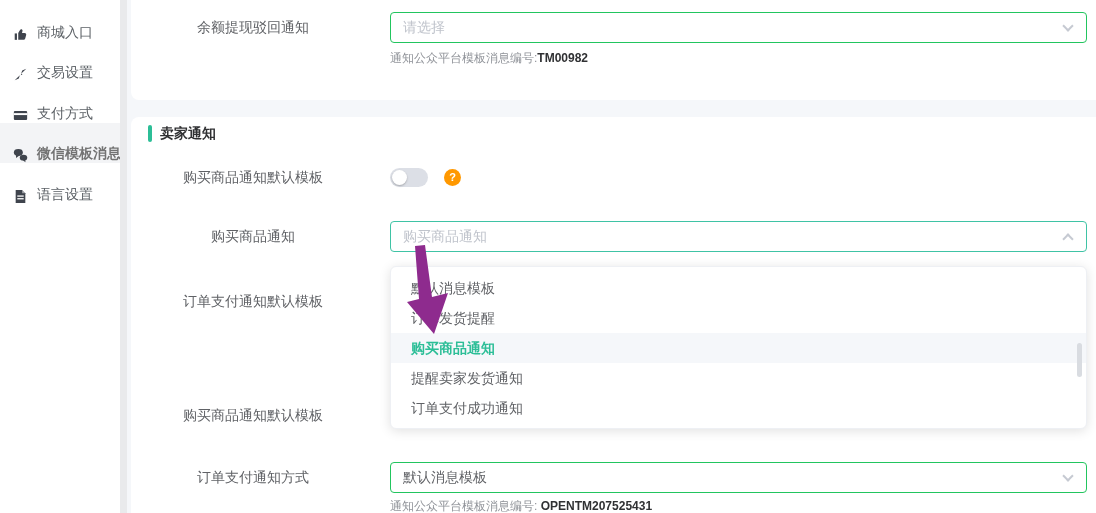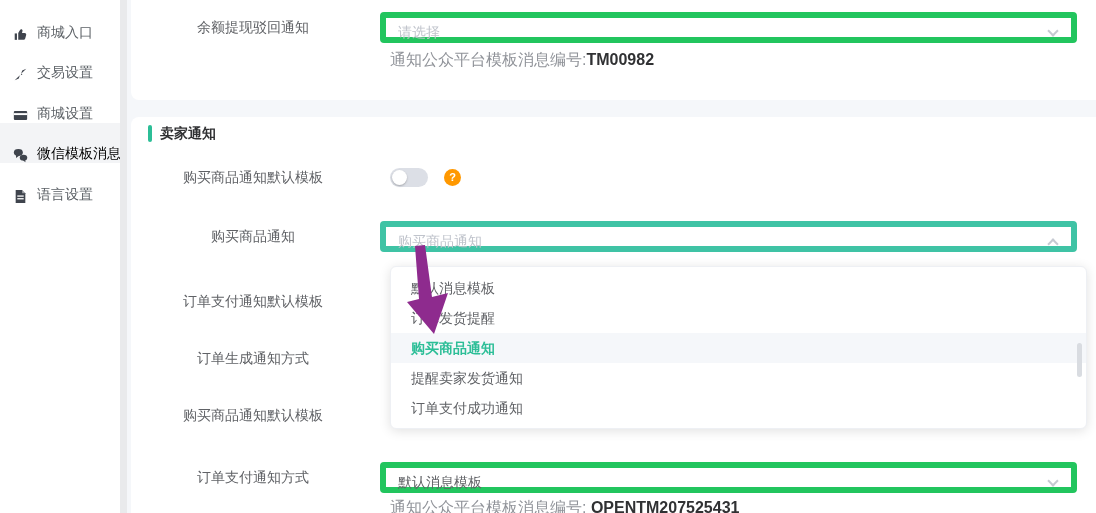--- a/index.html
+++ b/index.html
@@ -6,42 +6,42 @@
   html,body { width:1096px; height:513px; }
   body { font-family:"Liberation Sans","DejaVu Sans",sans-serif; background:#f5f7fa; }
   #page { position:relative; width:1096px; height:513px; overflow:hidden; background:#f5f7fa; }
 
   
   #sidebar { position:absolute; left:0; top:0; width:120px; height:513px; background:#fff; padding-top:1px; }
   .side-item { height:40.5px; display:flex; align-items:flex-end; gap:9px; padding-left:13px;
                font-size:14px; color:#5c6166; cursor:pointer; white-space:nowrap; }
   .side-item .sicon { width:15px; height:15px; flex:0 0 15px; color:#3f444d; display:flex; align-items:center; }
   .side-item .sicon svg { width:15px; height:15px; }
-  .side-item.active { background:#f3f4f6; color:#000000; font-weight:normal; }
+  .side-item.active { background:#f3f4f6; color:#737373; font-weight:bold; }
   #side-scroll { position:absolute; left:120px; top:0; width:7px; height:513px; background:#e9eaec; }
 
   
   .card { position:absolute; background:#fff; }
   #card1 { left:131px; top:0; width:965px; height:100px; border-radius:0 0 0 8px; }
   #card2 { left:131px; top:117px; width:965px; height:396px; border-radius:8px 0 0 0; }
 
   .flabel { position:absolute; left:0; width:244px; text-align:center; font-size:14px; color:#606266;
             height:20px; line-height:20px; white-space:nowrap; }
 
-  .sel { position:absolute; left:249px; width:697px; height:31px; background:#fff;
-         border:6px solid #22c55e; border-radius:4px; font-size:14px; line-height:29px;
+  .sel { position:absolute; left:259px; width:697px; height:31px; background:#fff;
+         border:1px solid #22c55e; border-radius:4px; font-size:14px; line-height:29px;
          padding-left:12px; color:#c0c4cc; cursor:pointer; white-space:nowrap; }
   .sel.focused { border-color:#3fc3a5; }
   .sel .val-dark { color:#606266; }
   .chev { position:absolute; right:14px; width:8px; height:8px;
           border-right:2px solid #c6cad2; border-bottom:2px solid #c6cad2; }
   .chev.down { top:9px; transform:rotate(45deg); }
   .chev.up   { top:13px; transform:rotate(-135deg); }
 
-  .hint { position:absolute; left:259px; font-size:16px; color:#909399; white-space:nowrap; }
+  .hint { position:absolute; left:259px; font-size:12px; color:#909399; white-space:nowrap; }
   .hint b { color:#303133; font-weight:bold; }
 
   
   #sec-bar { position:absolute; left:17px; top:8px; width:4px; height:17px; background:#2cbe97; border-radius:2px; }
   #sec-title { position:absolute; left:29px; top:8px; height:17px; line-height:17px;
                font-size:14px; font-weight:bold; color:#303133; }
 
   
   #toggle { position:absolute; left:259px; top:51px; width:38px; height:19px; border-radius:10px;
             background:#dcdfe6; cursor:pointer; }
@@ -89,21 +89,21 @@
       </span>
       <span>交易设置</span>
     </div>
     <div class="side-item">
       <span class="sicon">
         <svg viewBox="0 0 14 14" fill="currentColor">
             <rect x="0.8" y="2.8" width="12.4" height="8.4" rx="1"></rect>
             <rect x="0.8" y="4.8" width="12.4" height="1.8" fill="#fff"></rect>
           </svg>
       </span>
-      <span>商城设置</span>
+      <span>支付方式</span>
     </div>
     <div class="side-item active">
       <span class="sicon">
         <svg viewBox="0 0 14 14" fill="currentColor">
             <ellipse cx="5" cy="4.2" rx="4.2" ry="3.2"></ellipse>
             <path d="M2.8 6.4L2.8 9.4l3.2-2.4z"></path>
             <ellipse cx="9.8" cy="9" rx="3.5" ry="2.7"></ellipse>
             <path d="M11.3 11l.4 2.2-2.7-1.8z"></path>
           </svg>
       </span>
@@ -144,21 +144,20 @@
     </div>
     <div id="help">?</div>
 
     <div class="flabel" style="top:109px;">购买商品通知</div>
     <div class="sel focused" style="top:104px;">
       <span>购买商品通知</span>
       <span class="chev up"></span>
     </div>
 
     <div class="flabel" style="top:174px;">订单支付通知默认模板</div>
-    <div class="flabel" style="top:231px;">订单生成通知方式</div>
     <div class="flabel" style="top:288px;">购买商品通知默认模板</div>
     <div class="flabel" style="top:350px;">订单支付通知方式</div>
 
     <div class="sel" style="top:345px;">
       <span class="val-dark">默认消息模板</span>
       <span class="chev down"></span>
     </div>
 
     <div class="hint" style="top:381px;">
       <span>通知公众平台模板消息编号: </span><b>OPENTM207525431</b>

